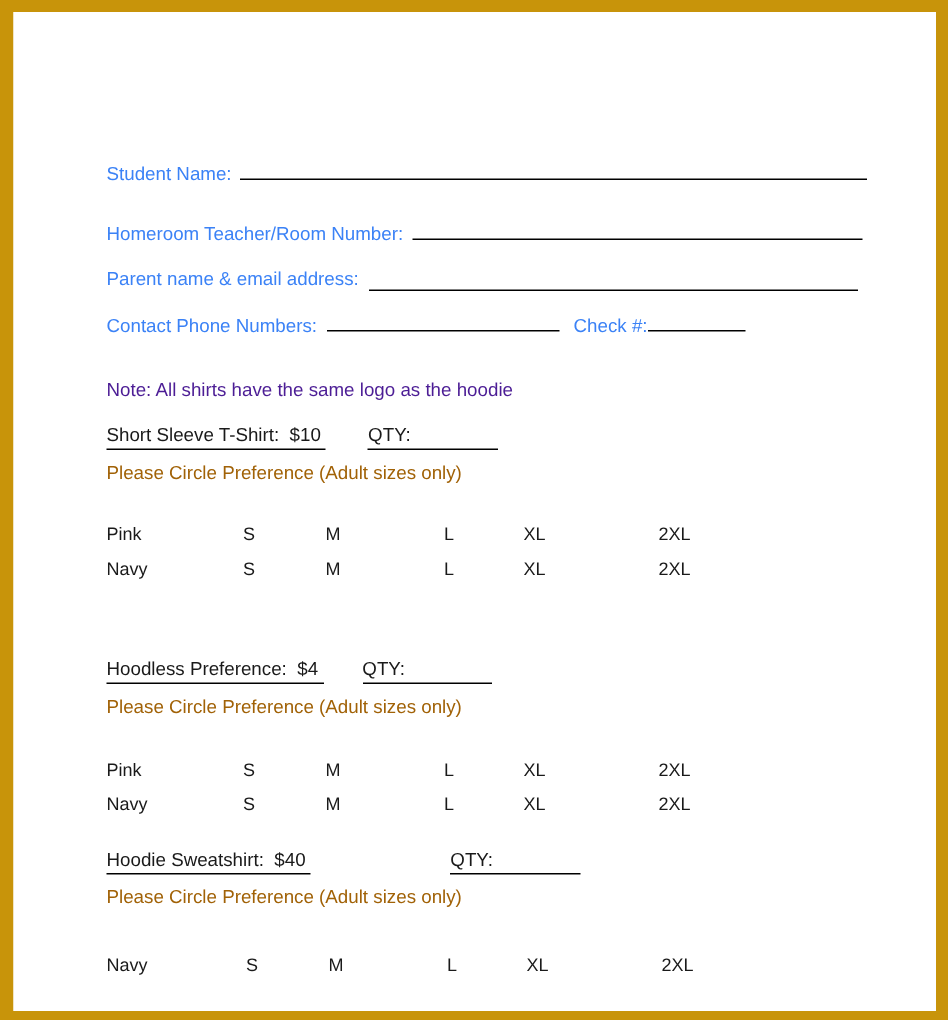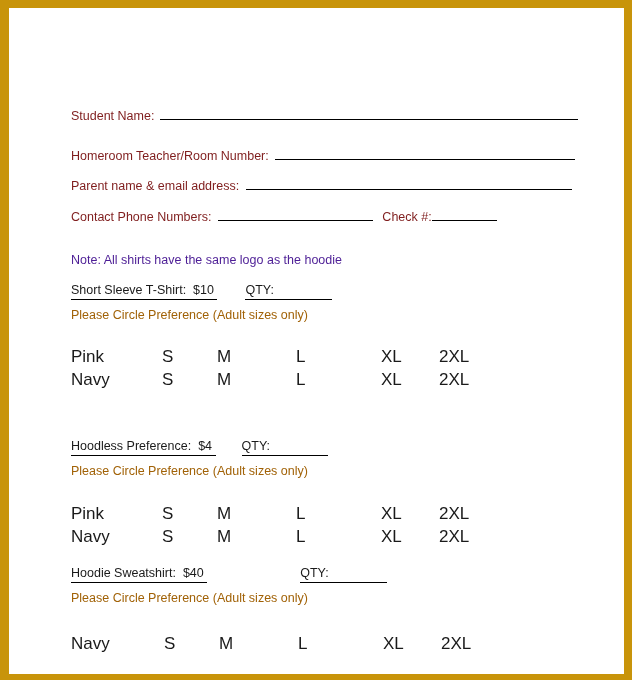--- a/index.html
+++ b/index.html
@@ -61,21 +61,21 @@
     line-height: 16px;
     white-space: nowrap;
   }
 
   
   .field {
     position: absolute;
     display: flex;
     align-items: baseline;
     white-space: nowrap;
-    color: #7f1d1d;
+    color: #3b82f6;
     font-size: 12.5px;
     line-height: 16px;
   }
   .field .lbl { flex: none; }
   .rule {
     display: inline-block;
     border-bottom: 1.4px solid #000000;
     height: 11px;
     flex: none;
   }
@@ -100,31 +100,31 @@
     padding-bottom: 1px;
     flex: none;
   }
 
   
   .size-row {
     position: absolute;
     left: 62px;
     width: 470px;
     height: 19px;
-    font-size: 17px;
+    font-size: 12px;
     line-height: 19px;
     color: #1a1a1a;
     white-space: nowrap;
   }
   .size-row .color { position: absolute; left: 0; }
   .size-row .sz { position: absolute; }
   .c0 { left: 91px; }
   .c1 { left: 146px; }
   .c2 { left: 225px; }
-  .c3 { left: 278px; margin-left: 32px; }
+  .c3 { left: 278px; }
   .c4 { left: 368px; }
 
   .note { color: #4c1d95; }
 </style>
 </head>
 <body>
 
 <div id="page">
   <div id="sheet">
 
@@ -132,21 +132,21 @@
     <div class="field" style="left:62px; top:100px;">
       <span class="lbl">Student Name:</span>
       <span class="rule" style="width:418px; margin-left:6px;"></span>
     </div>
 
     <div class="field" style="left:62px; top:140px;">
       <span class="lbl">Homeroom Teacher/Room Number:</span>
       <span class="rule" style="width:300px; margin-left:6px;"></span>
     </div>
 
-    <div class="field" style="left:62px; top:170px;">
+    <div class="field" style="left:62px; top:170px;align-items:flex-end;">
       <span class="lbl">Parent name &amp; email address:</span>
       <span class="rule" style="width:326px; margin-left:7px;"></span>
     </div>
 
     <div class="field" style="left:62px; top:201px;">
       <span class="lbl">Contact Phone Numbers:</span>
       <span class="rule" style="width:155px; margin-left:7px;"></span>
       <span class="lbl" style="margin-left:9px;">Check #:</span>
       <span class="rule" style="width:65px;"></span>
     </div>

